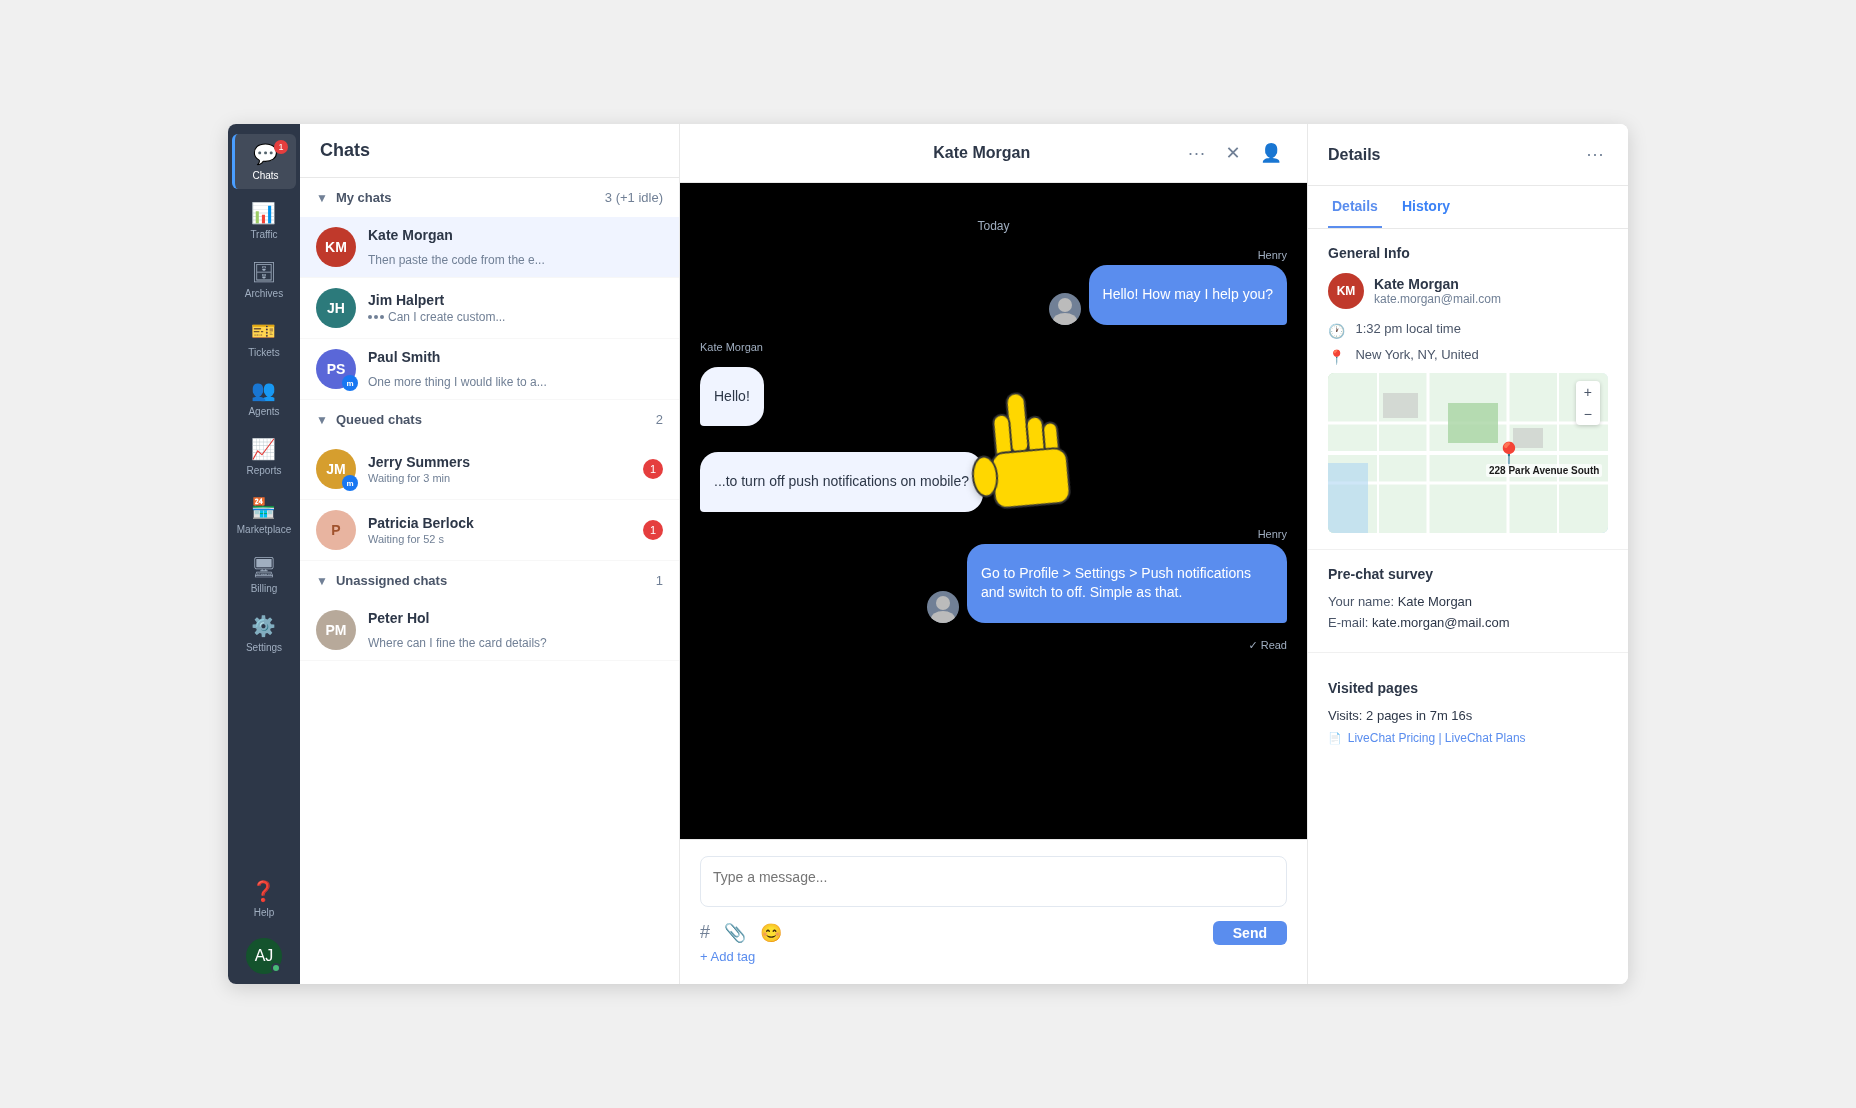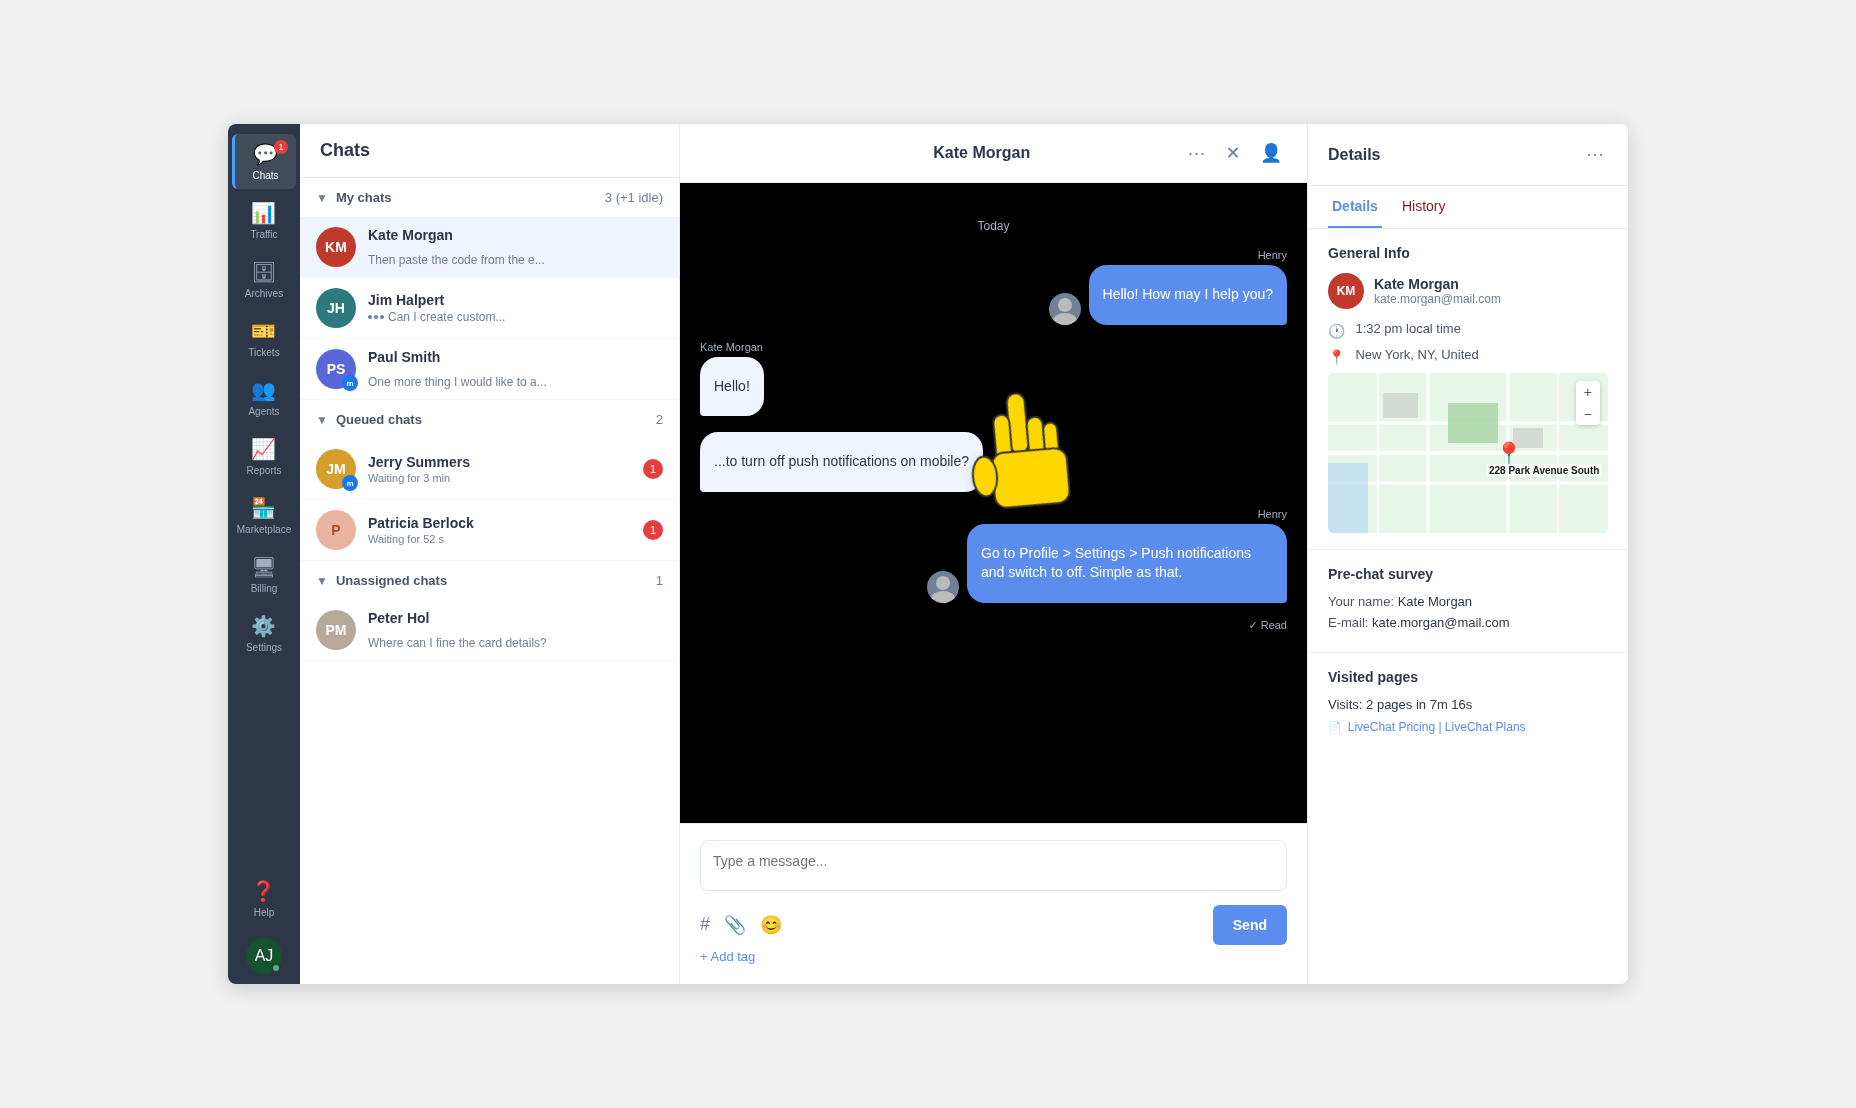--- a/index.html
+++ b/index.html
@@ -238,20 +238,21 @@
       max-width: 320px;
       padding: 20px 14px;
       border-radius: 18px;
       font-size: 14px;
       line-height: 1.4;
     }
     .msg-bubble.incoming {
       background: #f0f4ff;
       color: #2d3748;
       border-bottom-left-radius: 4px;
+      margin-top: 10px;
     }
     .msg-bubble.outgoing {
       background: #5a8dee;
       color: #fff;
       border-bottom-right-radius: 4px;
     }
     .agent-avatar {
       width: 32px;
       height: 32px;
       border-radius: 50%;
@@ -305,21 +306,21 @@
       justify-content: space-between;
       margin-top: 10px;
     }
     .input-icons { display: flex; gap: 14px; }
     .input-icon { font-size: 18px; color: #718096; cursor: pointer; }
     .send-btn {
       background: #5a8dee;
       color: #fff;
       border: none;
       border-radius: 6px;
-      padding: 12px 20px;
+      padding: 4px 20px;
       font-size: 14px;
       font-weight: 600;
       cursor: pointer;
     }
     .add-tag { font-size: 13px; color: #5a8dee; cursor: pointer; padding: 4px 0; }
 
     
     .details-panel {
       width: 320px;
       background: #fff;
@@ -335,22 +336,23 @@
     .details-tabs {
       display: flex;
       gap: 16px;
       padding: 0 20px;
       border-bottom: 1px solid #e8e8e8;
     }
     .details-tab {
       padding: 12px 4px;
       font-size: 14px;
       cursor: pointer;
-      color: #7f1d1d;
+      color: #3b82f6;
       border-bottom: 2px solid transparent;
+      font-weight: bold;
     }
     .details-tab.active { color: #5a8dee; border-bottom-color: #5a8dee; font-weight: 600; }
 
     .details-section {
       padding: 16px 20px;
       border-bottom: 1px solid #f0f0f0;
     }
     .details-section-title {
       font-size: 14px;
       font-weight: 600;
@@ -440,21 +442,21 @@
       color: #4a5568;
       border: none;
       background: none;
       line-height: 1;
     }
 
     .survey-row { font-size: 13px; color: #4a5568; margin-bottom: 6px; }
     .survey-value { font-weight: 500; color: #2d3748; }
 
     .visited-pages-section { padding: 16px 20px; }
-    .visited-title { font-size: 14px; font-weight: 600; color: #2d3748; margin-bottom: 12px; }
+    .visited-title { font-size: 14px; font-weight: 600; color: #2d3748; margin-bottom: 12px; margin-top: 11px; }
     .visits-info { font-size: 13px; color: #718096; margin-bottom: 8px; }
     .visits-info span { color: #2d3748; font-weight: 400; }
     .page-link { font-size: 12px; color: #5a8dee; display: flex; align-items: center; gap: 6px; }
     .page-icon { font-size: 11px; color: #a0aec0; }
   </style>
 </head>
 <body>
 
 <div class="app-container">
 

